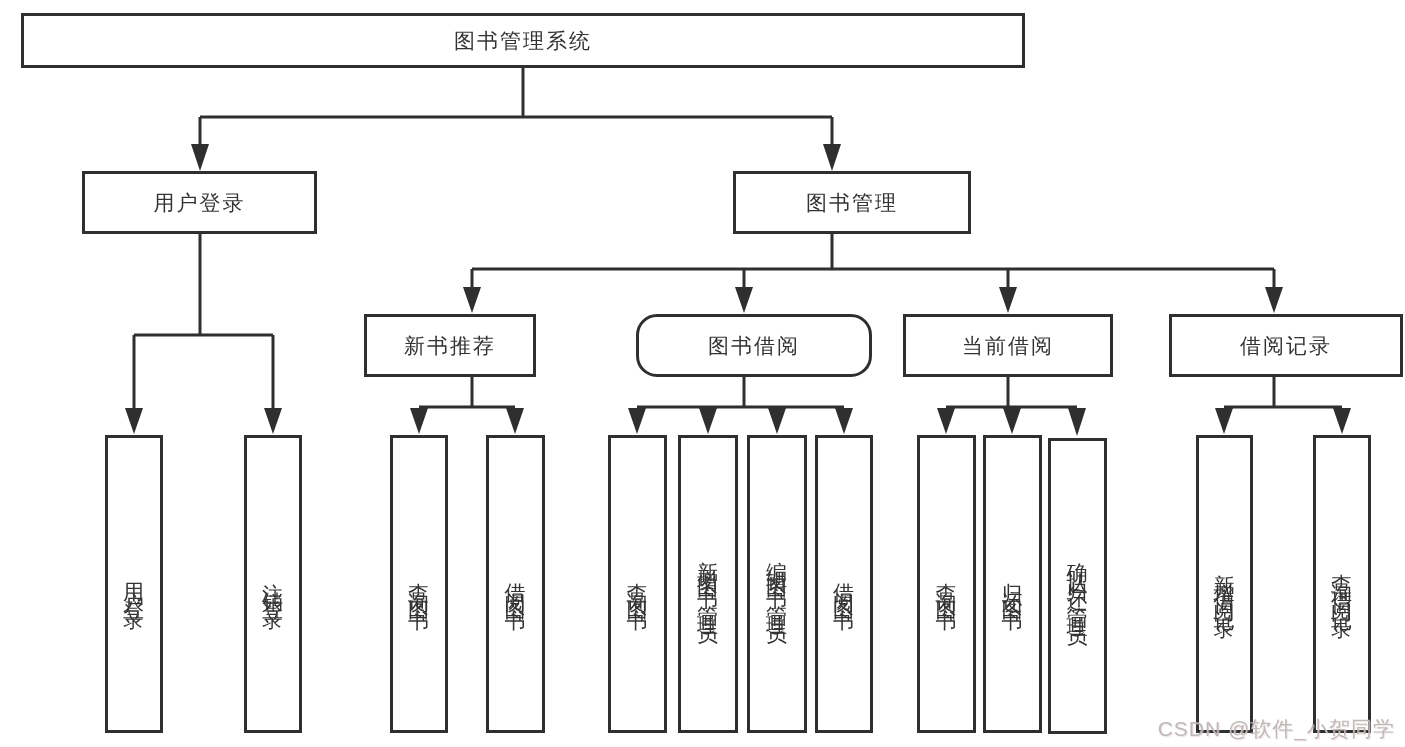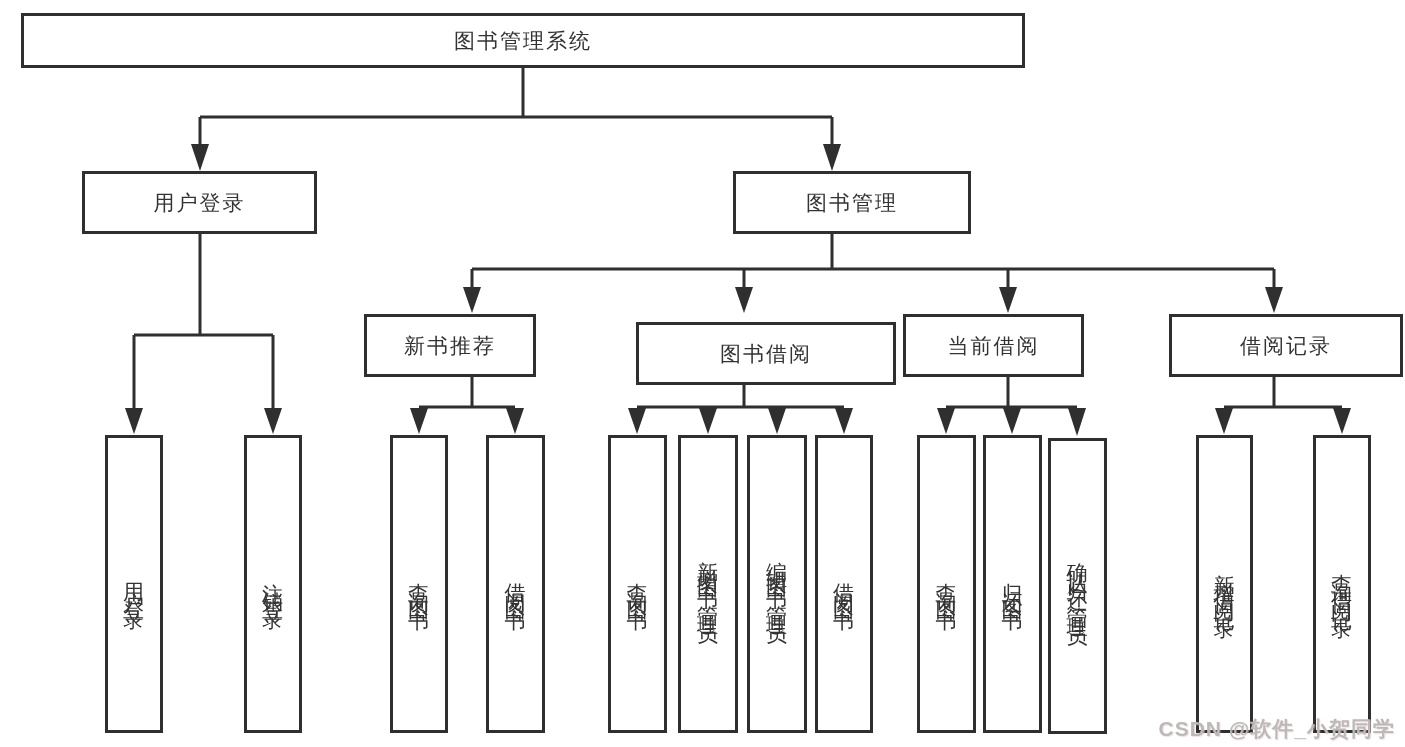--- a/index.html
+++ b/index.html
@@ -41,21 +41,20 @@
   }
   .watermark{
     position:absolute;
     right:10px;
     bottom:4px;
     font-size:21px;
     letter-spacing:1px;
     color:#bdb9b9;
     text-shadow:1px 1px 1px rgba(230,200,200,0.55);
     white-space:nowrap;
-    font-weight:bold;
   }
 </style>
 </head>
 <body>
 
 <div class="canvas">
 
   <svg class="connectors" viewBox="0 0 1405 747" xmlns="http://www.w3.org/2000/svg">
     <g stroke="#2f2f2f" stroke-width="3" fill="none">
 
@@ -125,24 +124,24 @@
   <div class="node" style="left:82px;top:171px;width:235px;height:63px;">
     <span class="hlabel">用户登录</span>
   </div>
   <div class="node" style="left:713px;top:171px;width:238px;height:63px;margin-left:20px;">
     <span class="hlabel">图书管理</span>
   </div>
 
   <div class="node" style="left:364px;top:314px;width:172px;height:63px;">
     <span class="hlabel">新书推荐</span>
   </div>
-  <div class="node" style="left:636px;top:322px;width:260px;height:63px;">
+  <div class="node" style="left:636px;top:314px;width:236px;height:63px;border-radius:21px;">
     <span class="hlabel">图书借阅</span>
   </div>
-  <div class="node" style="left:903px;top:314px;width:181px;height:63px;">
+  <div class="node" style="left:903px;top:314px;width:210px;height:63px;">
     <span class="hlabel">当前借阅</span>
   </div>
   <div class="node" style="left:1169px;top:314px;width:234px;height:63px;">
     <span class="hlabel">借阅记录</span>
   </div>
 
   <div class="node leaf" style="left:105px;top:435px;width:58px;height:298px;">
     <span class="vlabel">用户登录</span>
   </div>
   <div class="node leaf" style="left:244px;top:435px;width:58px;height:298px;">

